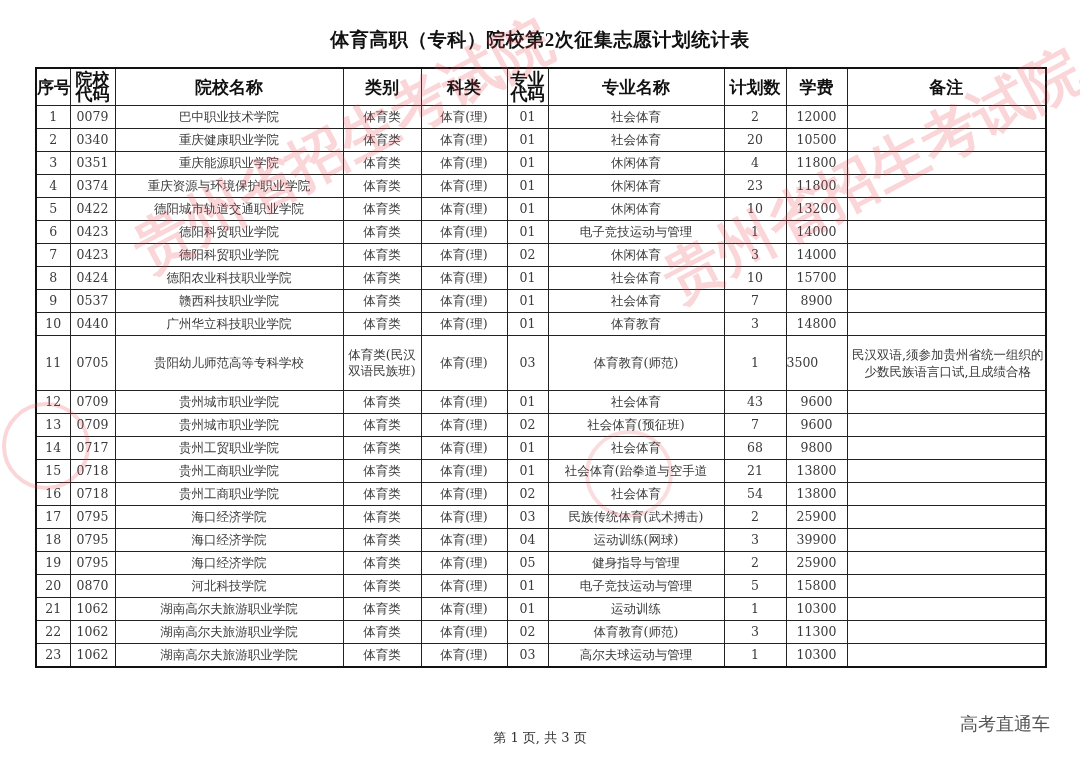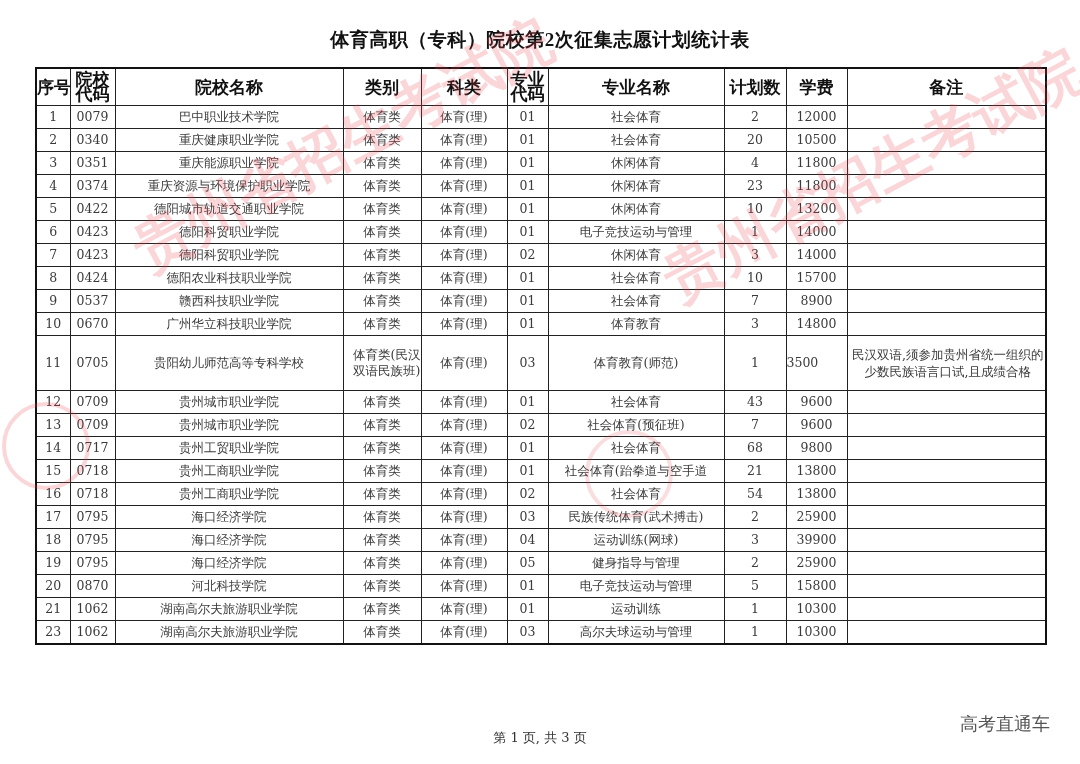--- a/index.html
+++ b/index.html
@@ -19,21 +19,21 @@
     }
     table.plan th, table.plan td {
       border: 1.5px solid #222; padding: 0; text-align: center; vertical-align: middle;
       overflow: hidden; white-space: nowrap;
     }
     table.plan th {
       font-family: "DejaVu Sans", "Liberation Sans", sans-serif;
       font-weight: bold; font-size: 17px; color: #111; height: 36px; line-height: 15px; margin-left: 44px;
     }
     table.plan td { font-size: 12.5px; height: 22px; line-height: 14px; color: #3a3a3a; }
-    table.plan td.wrap { white-space: normal; line-height: 16px; text-align: right; }
+    table.plan td.wrap { white-space: normal; line-height: 16px; }
     table.plan td.note { text-align: center; padding-left: 3px; white-space: normal; line-height: 17px; font-size: 12.5px; }
     table.plan tr.tall td { height: 54px; }
     td.clip { white-space: nowrap; overflow: hidden; vertical-align: top; padding-top: 2px; margin-left: 24px; }
     .watermark {
       position: absolute; pointer-events: none; color: rgba(230, 70, 80, 0.22);
       font-family: "DejaVu Sans", "Liberation Sans", sans-serif; font-weight: bold;
       white-space: nowrap;
     }
     .wm1 { left: 120px; top: 220px; font-size: 58px; transform: rotate(-28deg); transform-origin: left top; }
     .wm2 { left: 650px; top: 250px; font-size: 58px; transform: rotate(-28deg); transform-origin: left top; }
@@ -190,21 +190,21 @@
         <td>体育类</td>
         <td>体育(理)</td>
         <td>01</td>
         <td>社会体育</td>
         <td>7</td>
         <td>8900</td>
         <td class="note"></td>
       </tr>
       <tr>
         <td>10</td>
-        <td>0670</td>
+        <td>0440</td>
         <td>广州华立科技职业学院</td>
         <td>体育类</td>
         <td>体育(理)</td>
         <td>01</td>
         <td>体育教育</td>
         <td>3</td>
         <td>14800</td>
         <td class="note"></td>
       </tr>
       <tr class="tall">
@@ -333,20 +333,32 @@
         <td>湖南高尔夫旅游职业学院</td>
         <td>体育类</td>
         <td>体育(理)</td>
         <td>01</td>
         <td>运动训练</td>
         <td>1</td>
         <td>10300</td>
         <td class="note"></td>
       </tr>
       <tr>
+        <td>22</td>
+        <td>1062</td>
+        <td>湖南高尔夫旅游职业学院</td>
+        <td>体育类</td>
+        <td>体育(理)</td>
+        <td>02</td>
+        <td>体育教育(师范)</td>
+        <td>3</td>
+        <td>11300</td>
+        <td class="note"></td>
+      </tr>
+      <tr>
         <td>23</td>
         <td>1062</td>
         <td>湖南高尔夫旅游职业学院</td>
         <td>体育类</td>
         <td>体育(理)</td>
         <td>03</td>
         <td>高尔夫球运动与管理</td>
         <td>1</td>
         <td>10300</td>
         <td class="note"></td>

